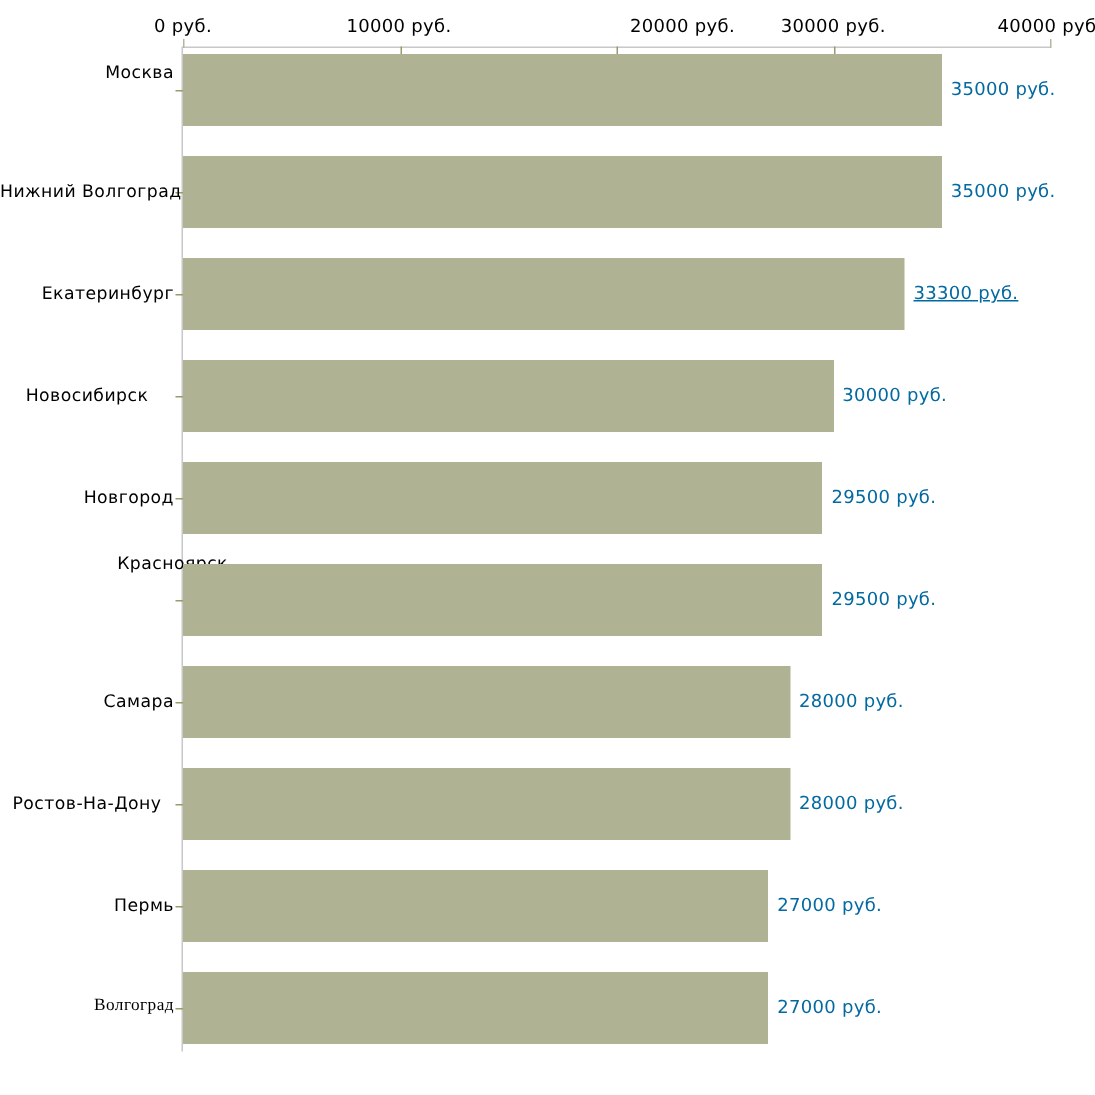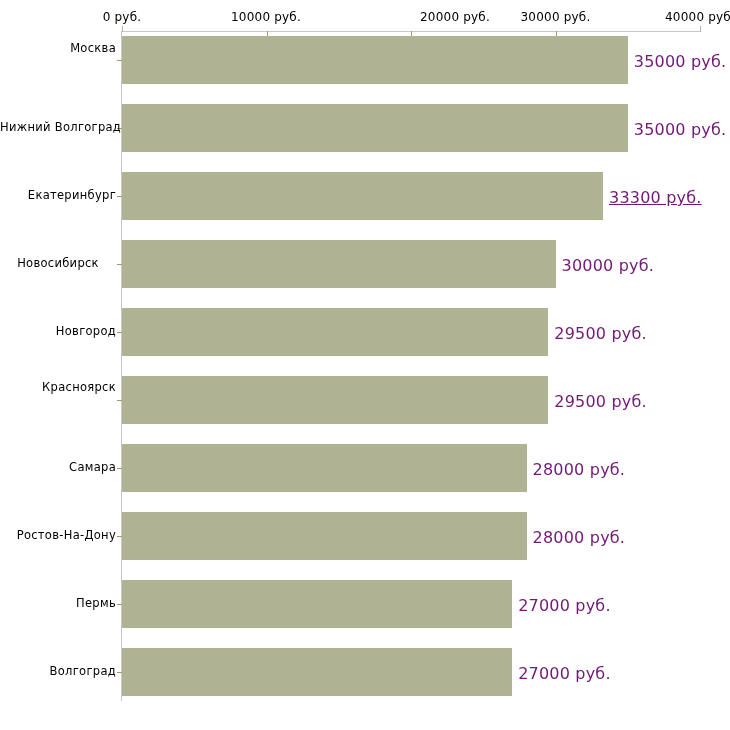--- a/index.html
+++ b/index.html
@@ -79,22 +79,22 @@
   }
 
   
   .bar {
     position: absolute;
     left: 122px;
     background: #afb394;
   }
   .bar-value {
     position: absolute;
-    font-size: 16px;
-    color: #701a75;
+    font-size: 12px;
+    color: #0369a1;
     white-space: nowrap;
     letter-spacing: 0.2px;
   }
 </style>
 </head>
 <body>
 
 <div id="chart-root">
 
   <div id="x-axis-line" class="axis-line"></div>
@@ -124,25 +124,25 @@
       <div class="y-tick" style="top: 604px;"></div>
       <div class="y-tick" style="top: 672px;"></div>
     </div>
 
   <div id="cat-labels">
       <div class="cat-label" style="top: 41px; left: 0px; right: auto; width: 116px;">Москва</div>
       <div class="cat-label" style="top: 120px; left: 0px; right: auto; width: 116px;">Нижний Волгоград</div>
       <div class="cat-label" style="top: 188px; left: 0px; right: auto; width: 116px;">Екатеринбург</div>
       <div class="cat-label" style="top: 256px; left: 0px; right: auto; width: 116px; text-align: center;">Новосибирск</div>
       <div class="cat-label" style="top: 324px; left: 0px; right: auto; width: 116px;">Новгород</div>
-      <div class="cat-label" style="top: 380px; left: 0px; right: auto; width: 116px;">Красноярск</div>
+      <div class="cat-label" style="top: 368px; left: 0px; right: auto; width: 116px; padding-left: 36px;">Красноярск</div>
       <div class="cat-label" style="top: 460px; left: 0px; right: auto; width: 116px;">Самара</div>
-      <div class="cat-label" style="top: 528px; left: 0px; right: auto; width: 116px;">Ростов-На-Дону</div>
+      <div class="cat-label" style="top: 528px; left: 0px; right: auto; width: 116px; text-align: center;">Ростов-На-Дону</div>
       <div class="cat-label" style="top: 596px; left: 0px; right: auto; width: 116px;">Пермь</div>
-      <div class="cat-label" style="top: 664px; left: 0px; right: auto; width: 116px;">Волгоград</div>
+      <div class="cat-label" style="top: 664px; left: 0px; right: auto; width: 116px; font-family: Liberation Serif, serif;">Волгоград</div>
     </div>
 
   <div id="bars">
       <div class="bar" style="top: 36px; height: 48px; width: 505.75px; background: rgb(175, 179, 148);"></div>
       <div class="bar-value" style="left: 633.75px; top: 52px;">35000 руб.</div>
       <div class="bar" style="top: 104px; height: 48px; width: 505.75px; background: rgb(175, 179, 148);"></div>
       <div class="bar-value" style="left: 633.75px; top: 120px;">35000 руб.</div>
       <div class="bar" style="top: 172px; height: 48px; width: 481.185px; background: rgb(175, 179, 148);"></div>
       <div class="bar-value" style="left: 609px; top: 188px; text-decoration: underline;">33300 руб.</div>
       <div class="bar" style="top: 240px; height: 48px; width: 433.5px; background: rgb(175, 179, 148);"></div>

